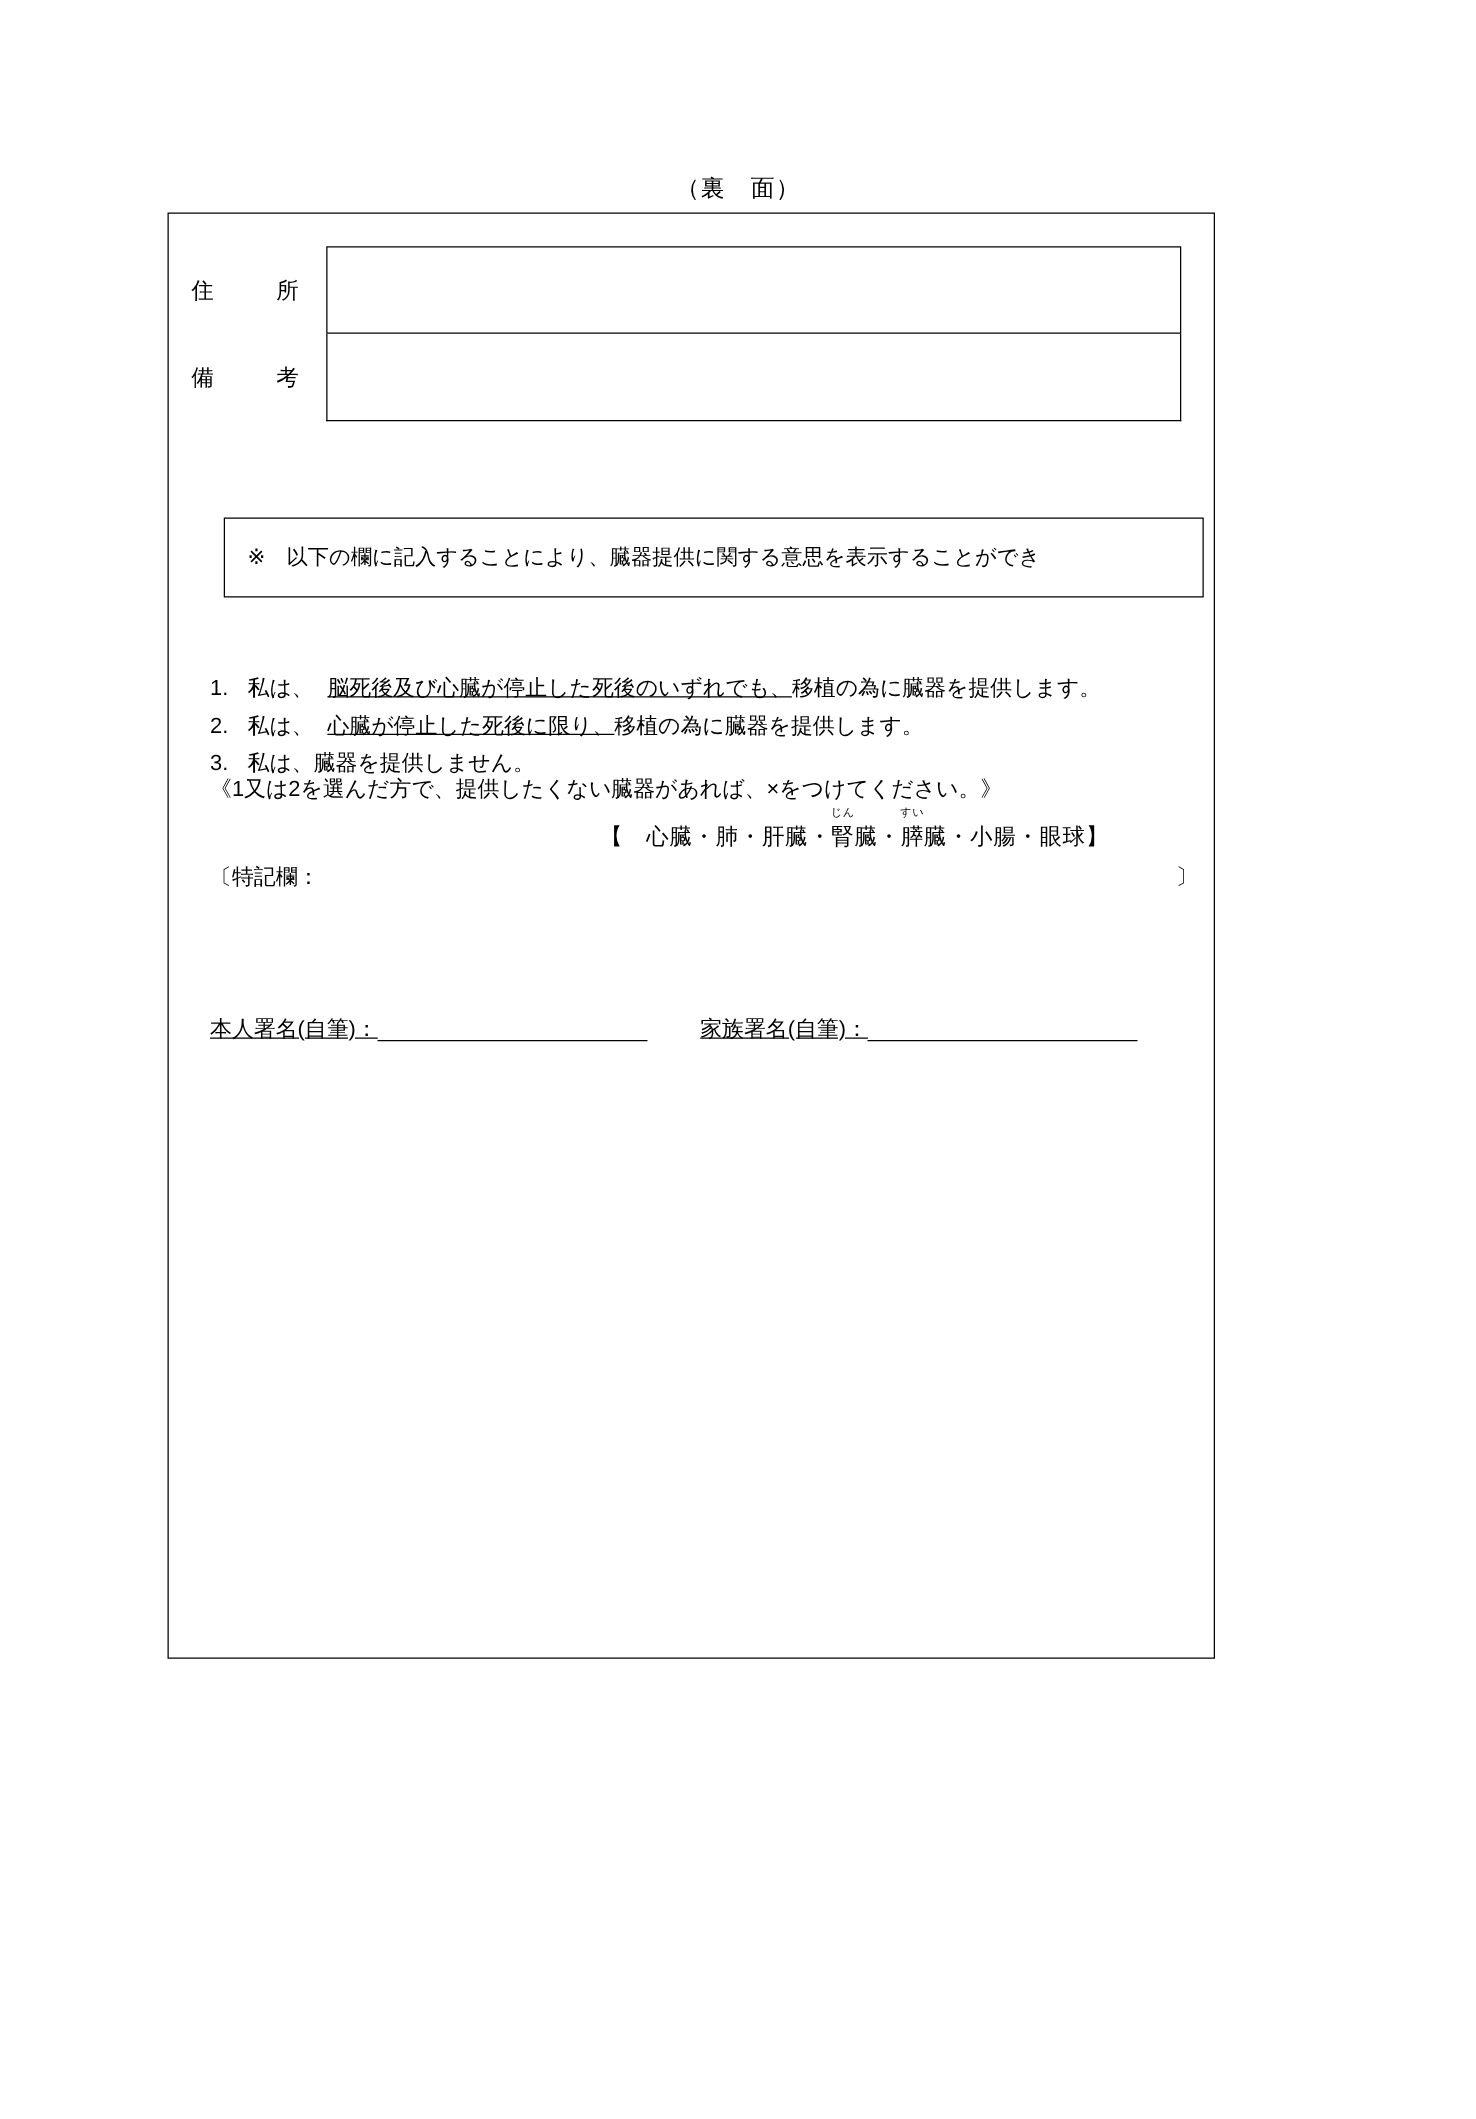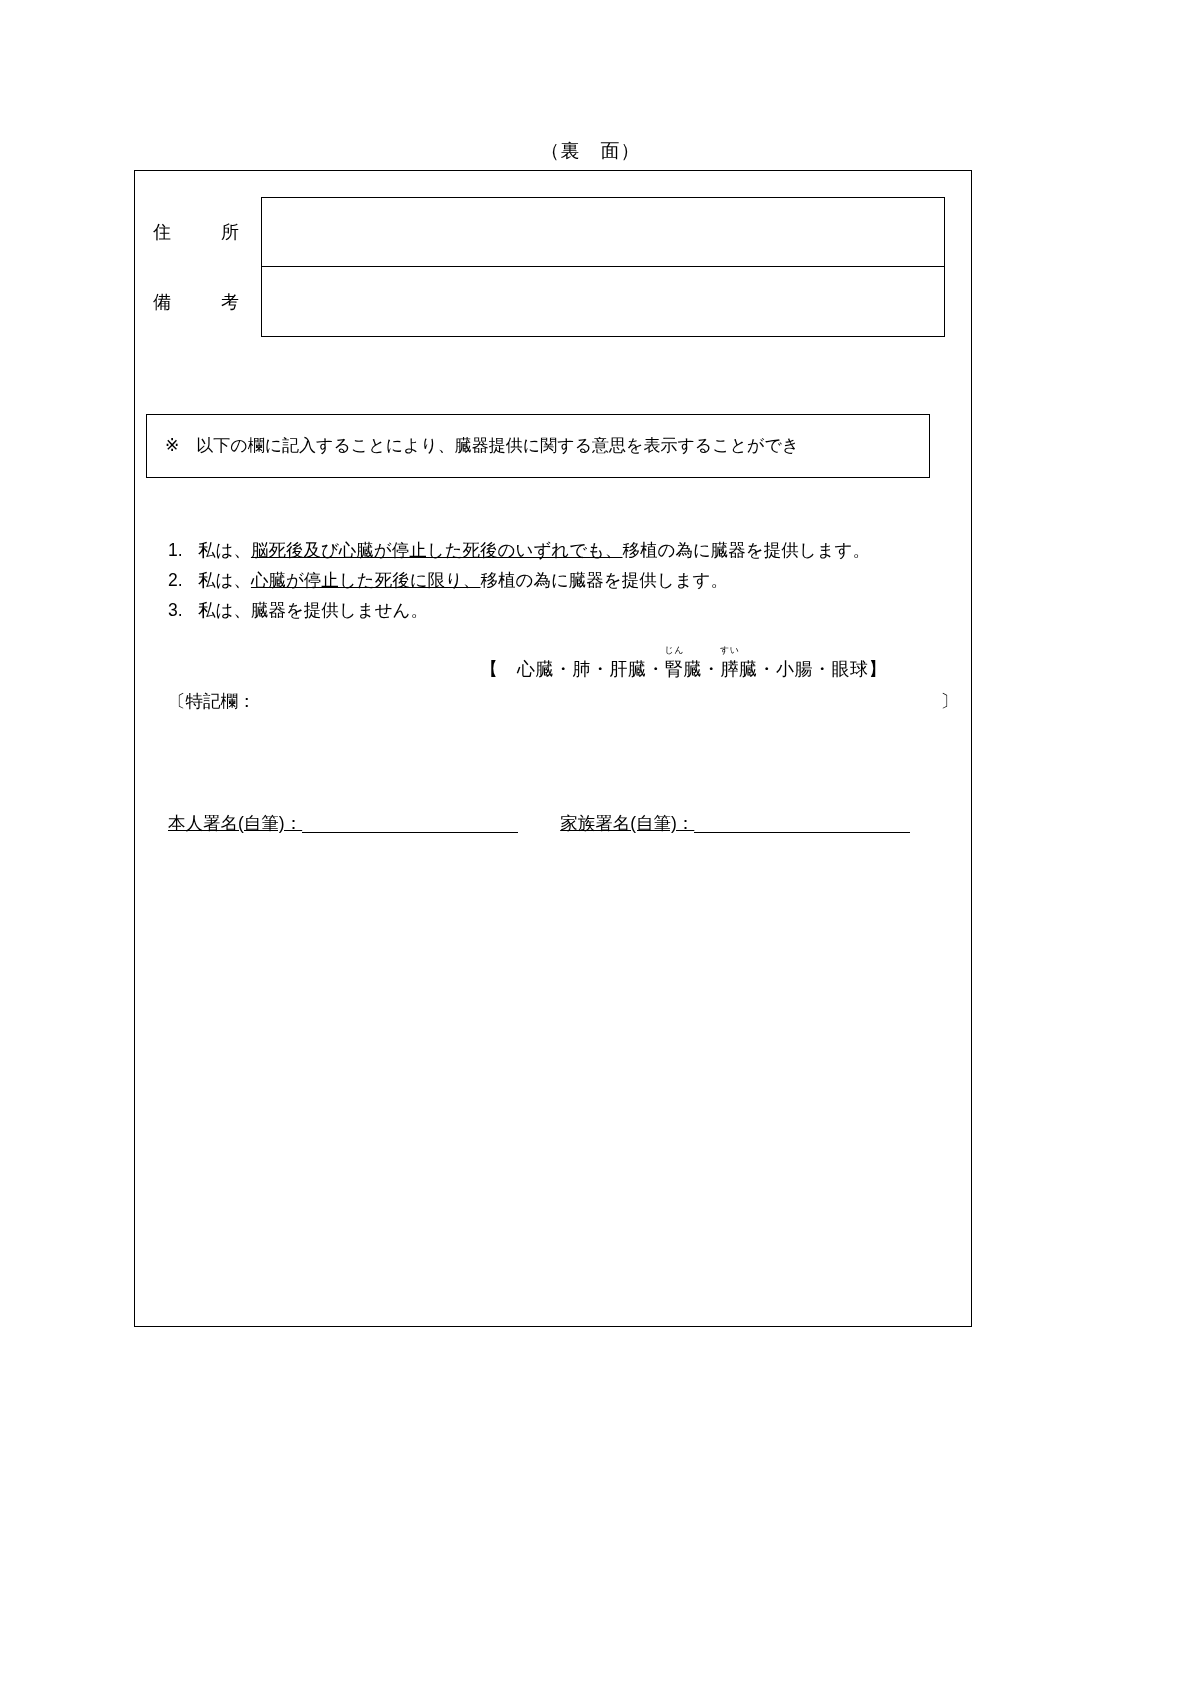--- a/index.html
+++ b/index.html
@@ -72,21 +72,21 @@
     box-sizing: border-box;
   }
   .info-row + .info-row .info-box {
     border-top: none;
   }
   .info-wrap { position: relative; }
 
   
   .notice {
     position: absolute;
-    left: 11px;
+    left: 44px;
     top: 243px;
     width: 784px;
     border: 1px solid #000000;
     box-sizing: border-box;
     padding: 16px 20px 16px 18px;
     font-size: 17px;
     line-height: 1.75;
   }
   .notice .n-line { display: block; white-space: nowrap; }
   .notice .n-line2 { padding-left: 30px; }
@@ -95,21 +95,21 @@
   .choices {
     position: absolute;
     left: 33px;
     top: 364px;
     width: 800px;
     font-size: 17.5px;
     line-height: 1.72;
   }
   .choice { white-space: nowrap; }
   .choice .num { display: inline-block; width: 30px; }
-  .u { text-decoration: underline; }
+  .u { text-decoration: underline; margin-left: 11px; }
 
   .organ-note {
     position: absolute;
     left: 33px;
     top: 448px;
     font-size: 17.5px;
     white-space: nowrap;
   }
   .organ-list {
     position: absolute;
@@ -222,20 +222,21 @@
         <span class="num">1.</span><span>私は、</span><span class="u">脳死後及び心臓が停止した死後のいずれでも、</span><span>移植の為に臓器を提供します。</span>
       </div>
       <div class="choice">
         <span class="num">2.</span><span>私は、</span><span class="u">心臓が停止した死後に限り、</span><span>移植の為に臓器を提供します。</span>
       </div>
       <div class="choice">
         <span class="num">3.</span><span>私は、臓器を提供しません。</span>
       </div>
     </div>
 
+    <div class="organ-note">《1又は2を選んだ方で、提供したくない臓器があれば、×をつけてください。》</div>
 
     <div class="organ-list">
       <span>【</span><span>　心臓・肺・肝臓・</span><span class="ruby-wrap"><span class="ruby">じん</span><span>腎</span></span><span>臓・</span><span class="ruby-wrap"><span class="ruby">すい</span><span>膵</span></span><span>臓・小腸・眼球</span><span>】</span>
     </div>
 
     <div class="special-row">
       <span>〔特記欄：</span><span></span>
       <span class="bracket-right">〕</span>
     </div>
 

